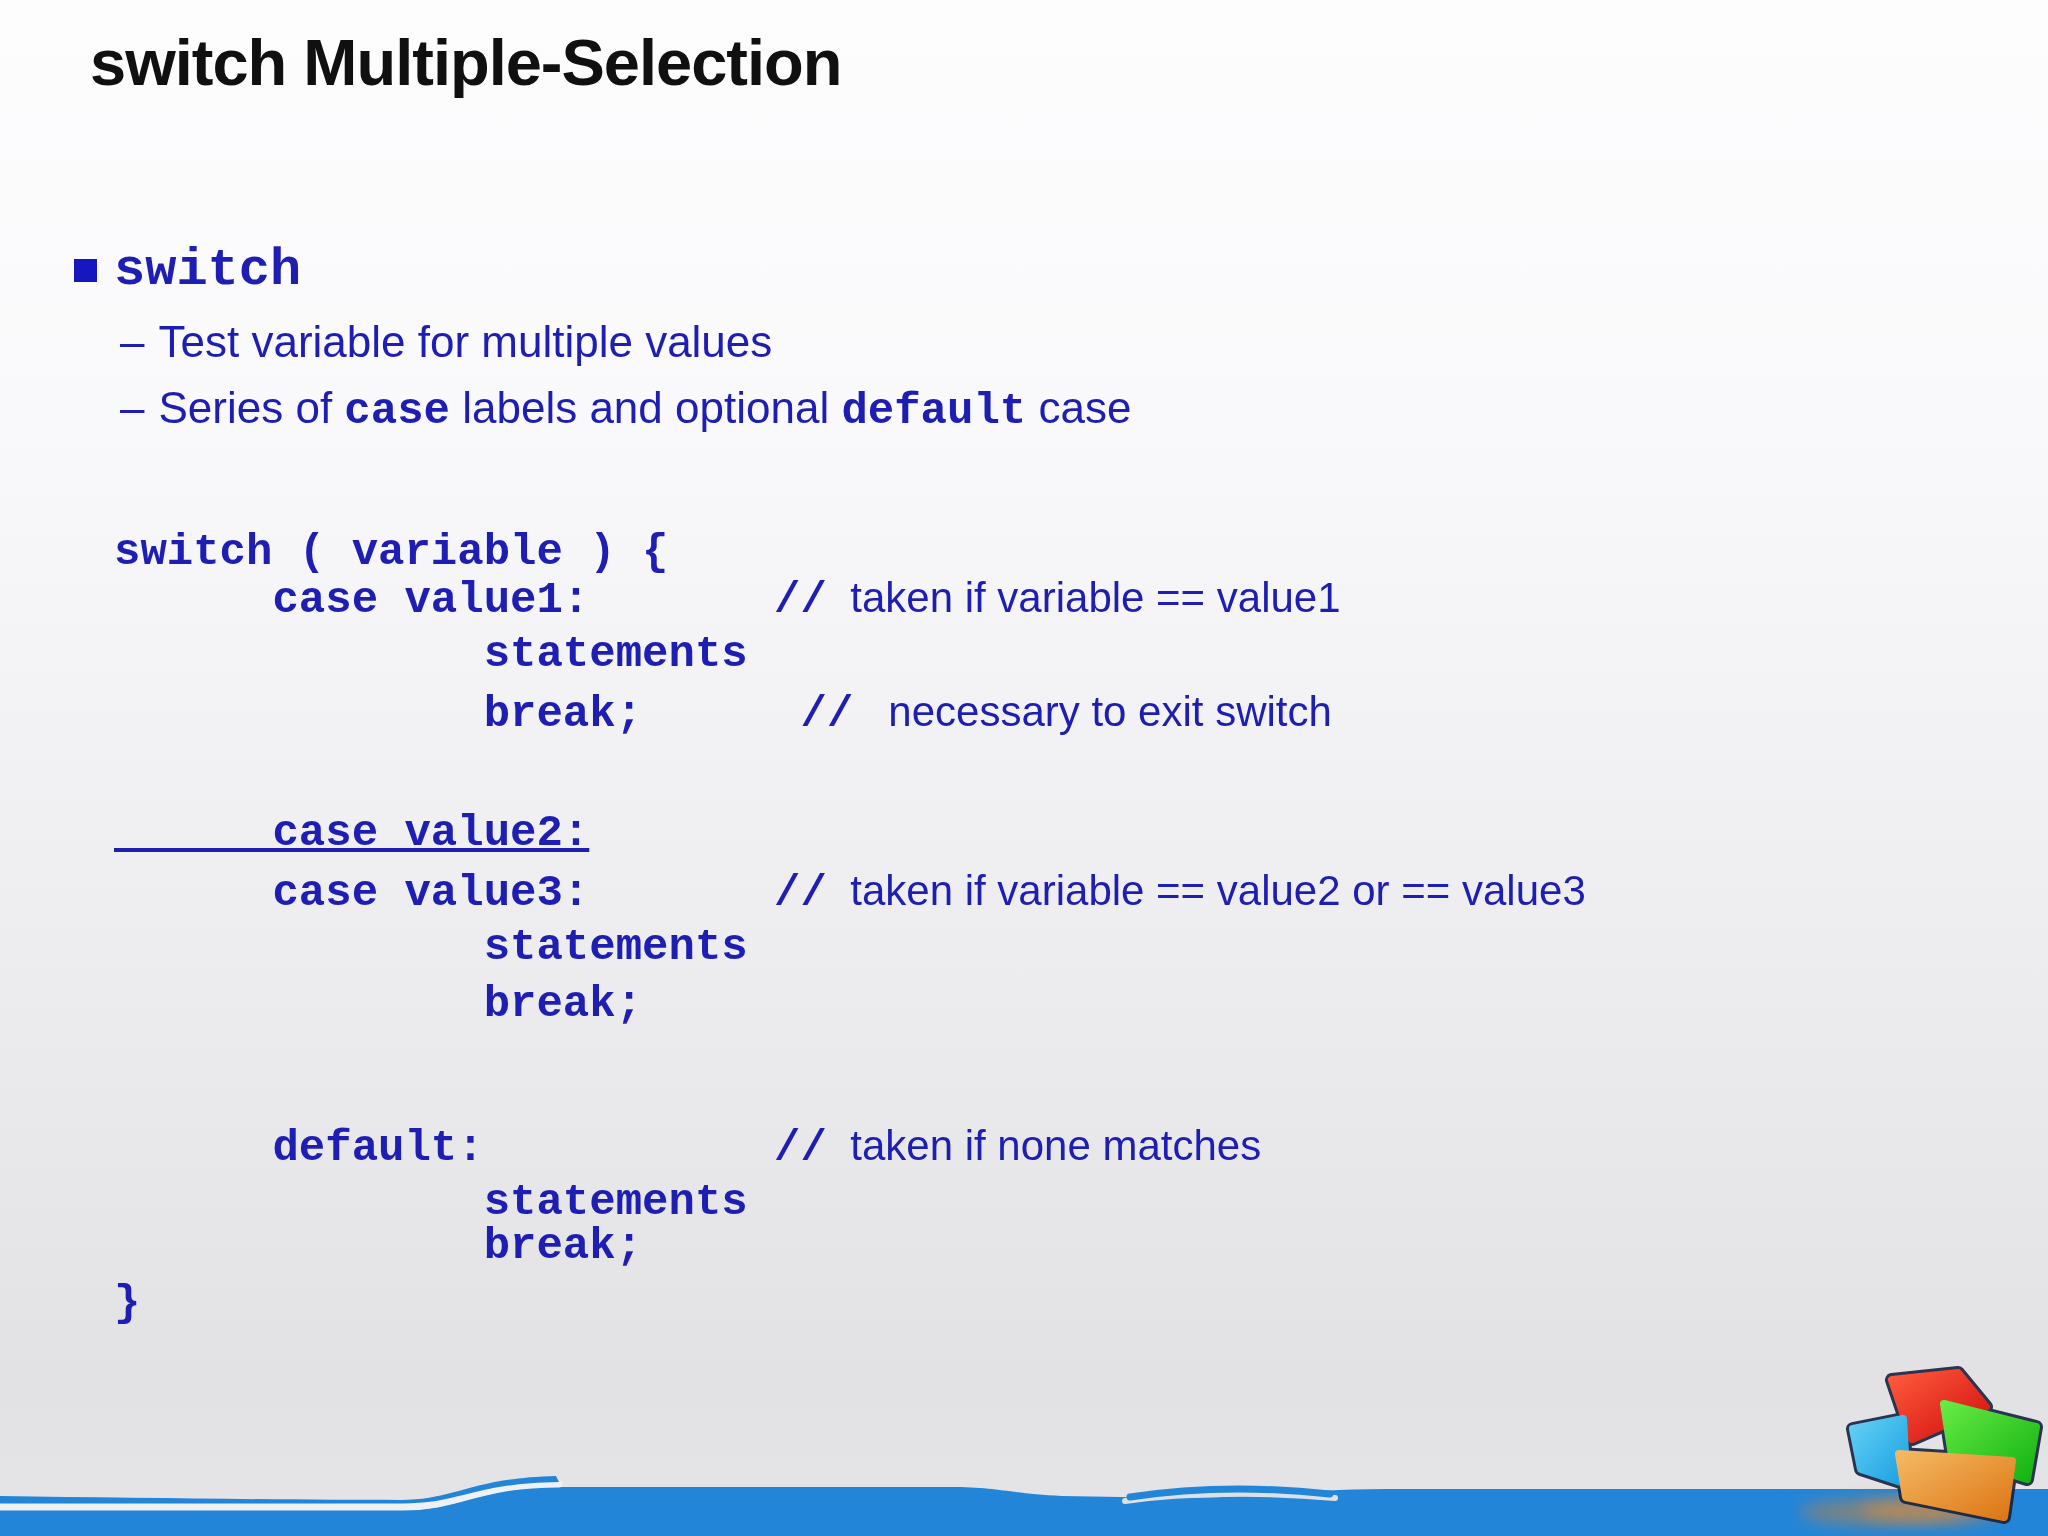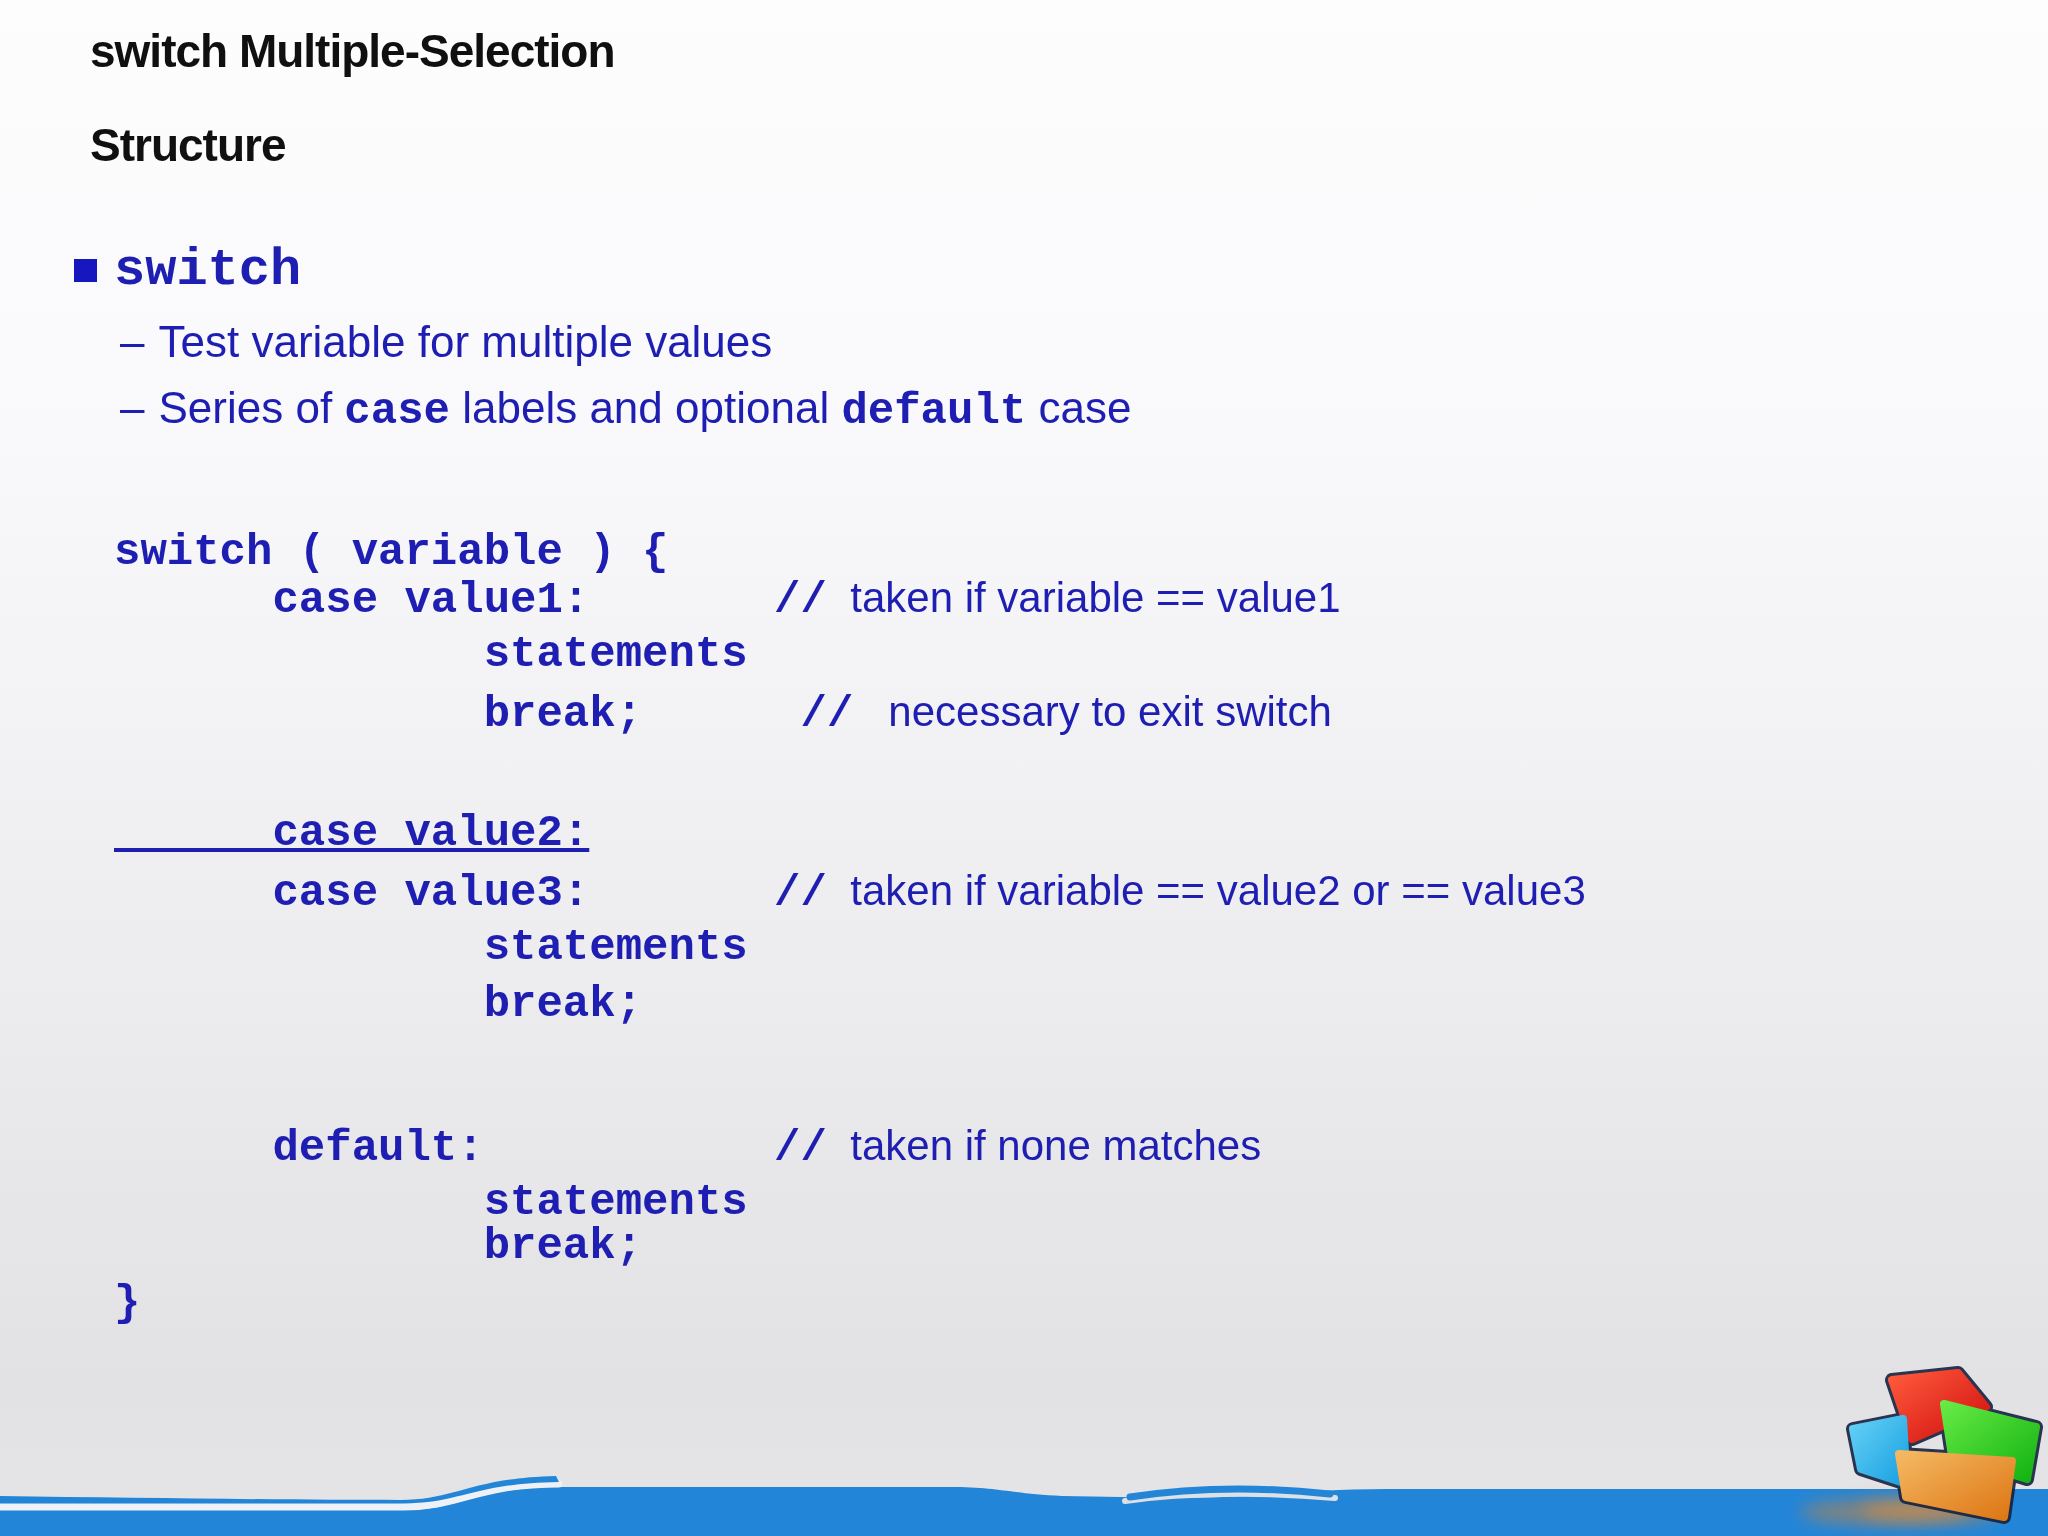--- a/index.html
+++ b/index.html
@@ -6,22 +6,22 @@
     --blue:#1E1EB2;
     --footer-blue:#2385D8;
   }
   html,body{margin:0;padding:0;}
   body{
     width:2048px;height:1536px;position:relative;overflow:hidden;
     background:linear-gradient(180deg,#fdfdfe 0%,#f9f9fb 28%,#ededf0 62%,#e2e2e5 90%,#e5e5e8 100%);
     font-family:"Liberation Sans",sans-serif;
   }
   .title{
-    position:absolute;left:90px;top:4px;
-    font-size:46px;line-height:94px;font-weight:700;color:#101010;letter-spacing:-1px;
+    position:absolute;left:90px;top:16px;
+    font-size:65px;line-height:94px;font-weight:700;color:#101010;letter-spacing:-1px;
   }
   .bullet-l1{position:absolute;left:74px;top:241px;display:flex;align-items:center;}
   .bullet-square{width:23px;height:23px;background:#1717C0;display:inline-block;margin-right:17px;flex:0 0 auto;}
   .bullet-l1-text{font-family:"Liberation Mono",monospace;font-weight:700;font-size:52px;color:var(--blue);text-align:center;}
   .sub{position:absolute;left:120px;font-size:44px;line-height:56px;color:var(--blue);white-space:pre;}
   .sub .dash{display:inline-block;margin-right:14px;}
   .sub .mono{font-family:"Liberation Mono",monospace;font-weight:700;font-size:44px;}
   #sub1{top:314px;}
   #sub2{top:380px;}
   .code{
@@ -38,21 +38,20 @@
   .footer-svg{position:absolute;left:0;top:1406px;width:2048px;height:130px;}
   .cube-svg{position:absolute;left:1840px;top:1356px;width:212px;height:178px;}
 </style>
 </head>
 <body>
 
 <div>
 
   <div class="title">
     <div>switch Multiple-Selection</div>
-    <div>Structure</div>
   </div>
 
   <div class="bullet-l1">
     <span class="bullet-square"></span>
     <span class="bullet-l1-text">switch</span>
   </div>
 
   <div class="sub" id="sub1"><span class="dash">–</span><span class="segs"><span>Test variable for multiple values</span></span></div>
 
   <div class="sub" id="sub2"><span class="dash">–</span><span class="segs"><span>Series of </span><span class="mono">case</span><span> labels and optional </span><span class="mono">default</span><span> case</span></span></div>

